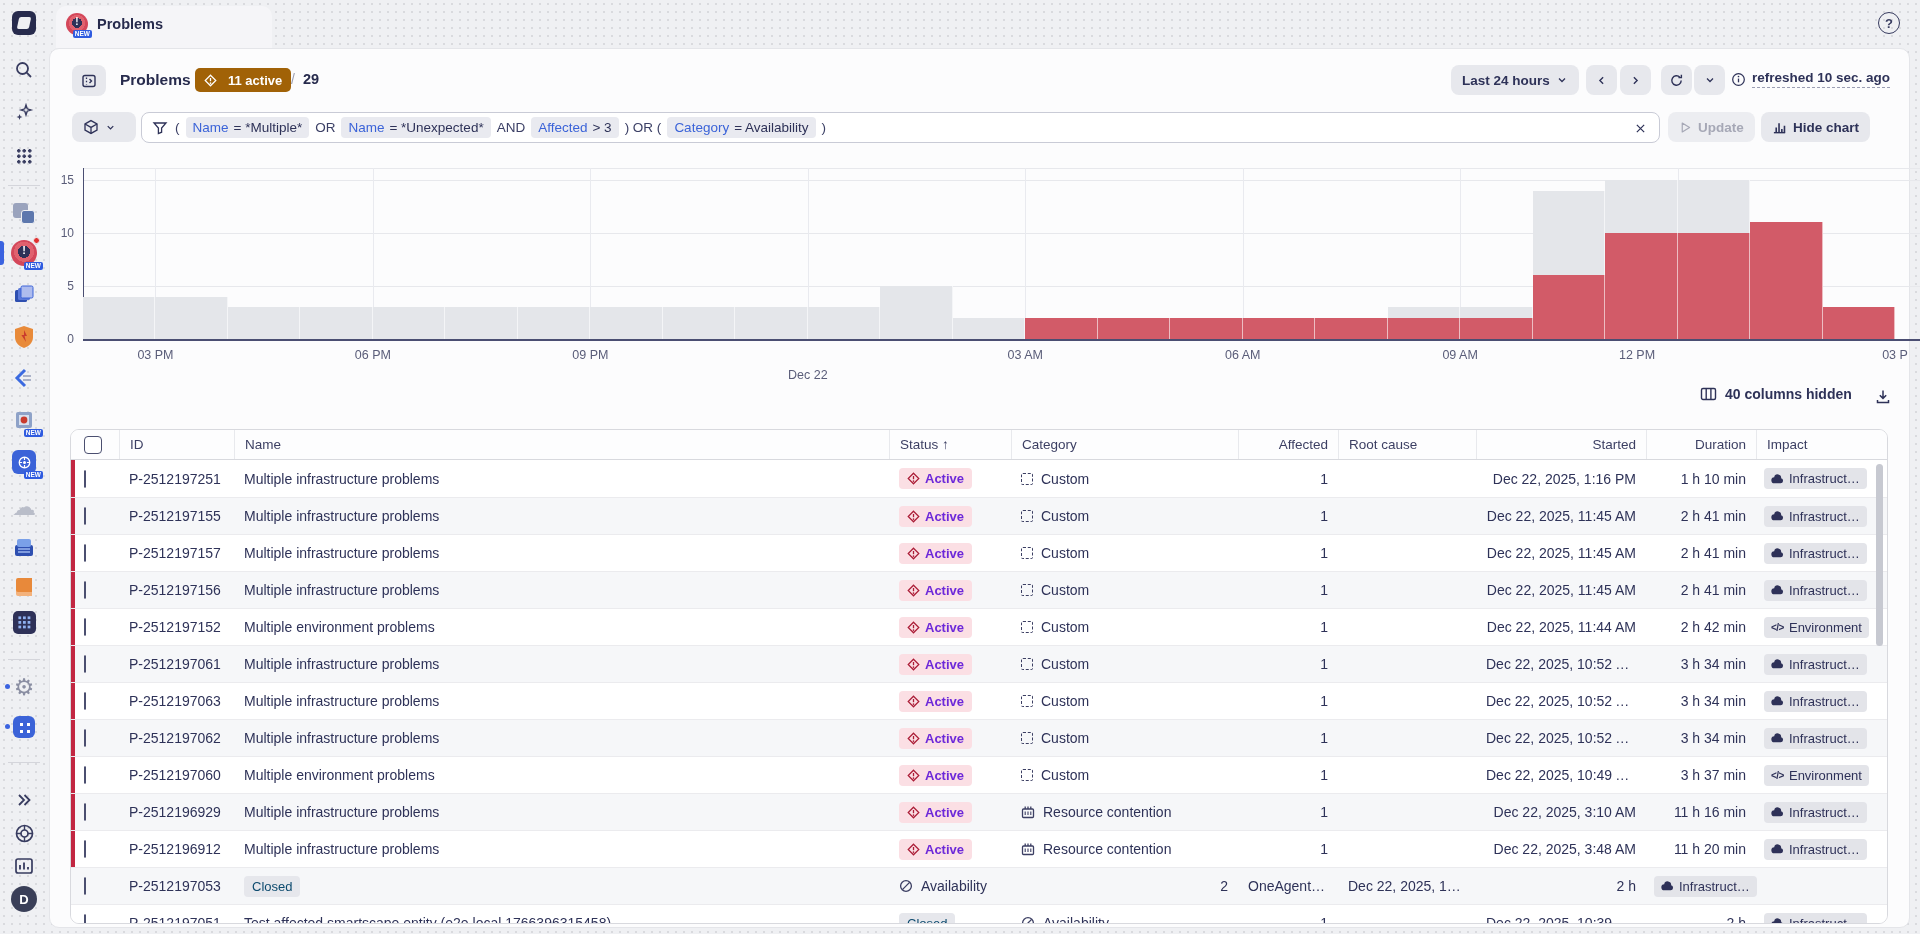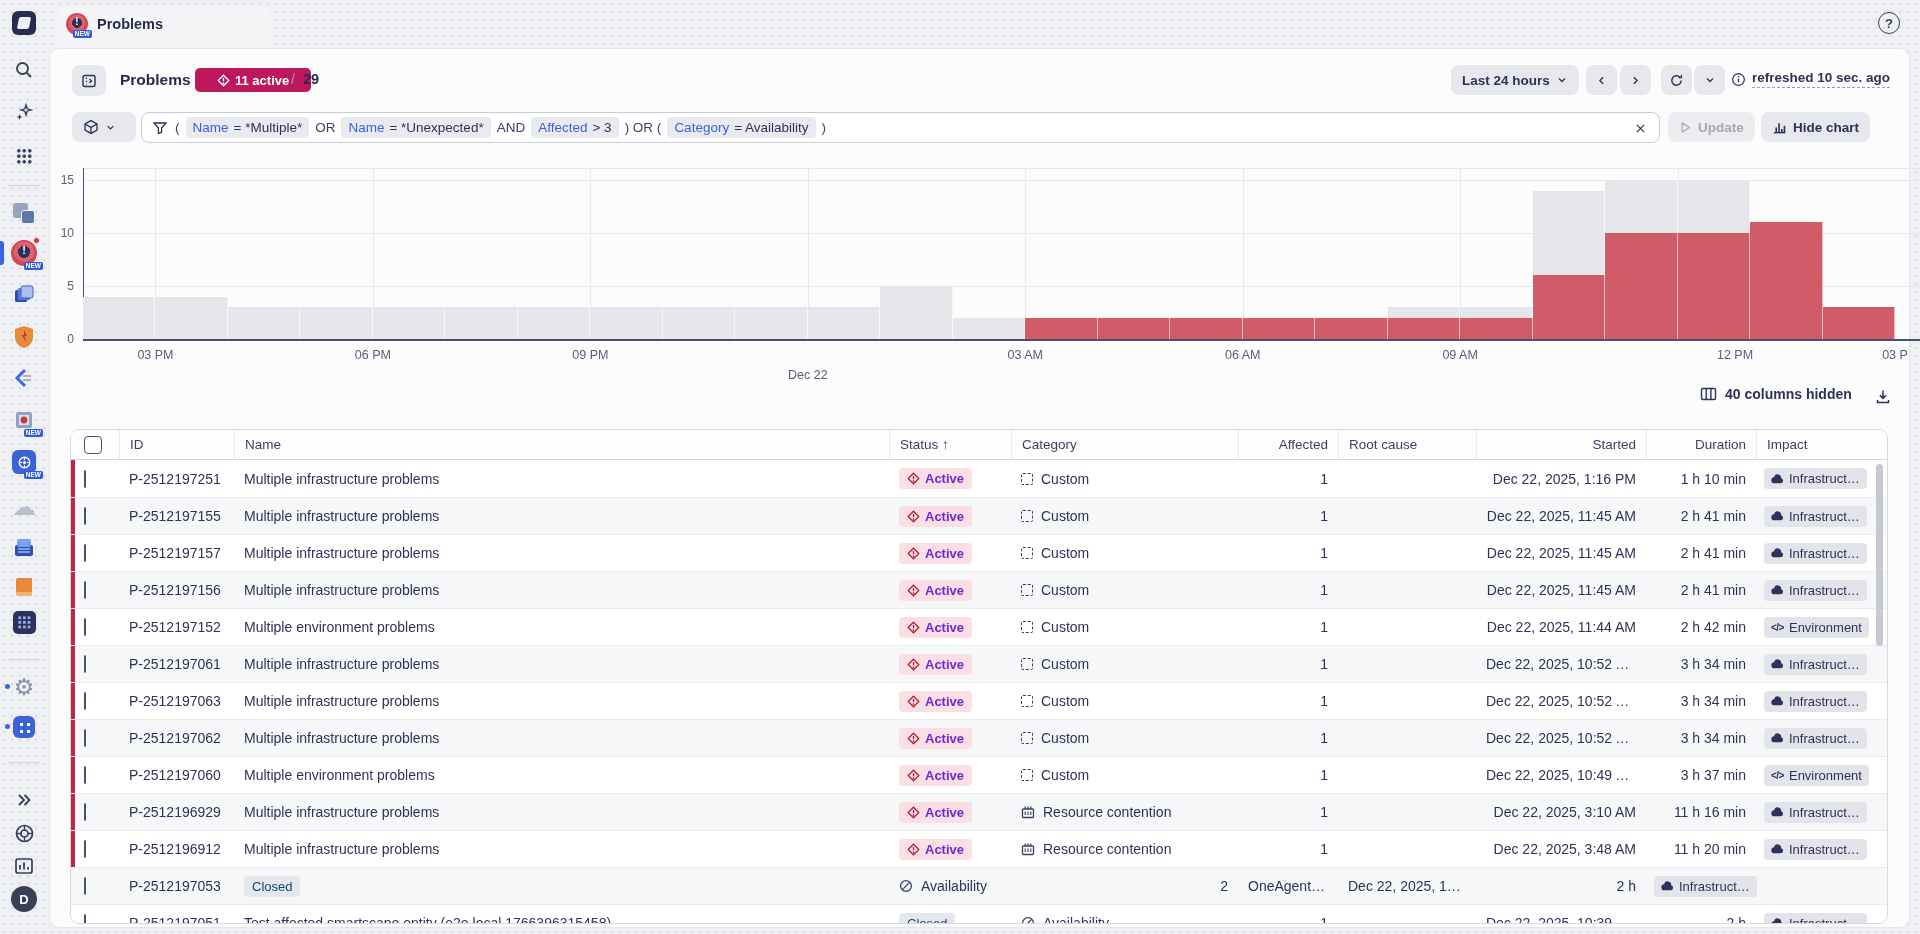--- a/index.html
+++ b/index.html
@@ -33,21 +33,21 @@
   #tabicon .newtag{right:-4px;bottom:-3px}
   #tabtitle{left:97px;top:16px;font-size:14.5px;font-weight:700;color:#272b4d}
   #helpbtn{left:1878px;top:12px;width:22px;height:22px;border:1.6px solid #383c60;border-radius:50%;color:#383c60;font-size:13px;font-weight:700;display:flex;align-items:center;justify-content:center}
   
   #card{left:49px;top:48px;width:1861px;height:880px;background:#fcfcfd;border:1px solid #e4e5e9;border-radius:10px}
   
   .gbtn{display:inline-flex;align-items:center;gap:6px;background:#e7e8ed;color:#2e3258;border:none;border-radius:8px;font-family:inherit;font-size:13.5px;font-weight:700;height:30px;padding:0 11px;cursor:pointer}
   .sqbtn{width:31px;justify-content:center;padding:0}
   #panelbtn{left:72px;top:65px;width:34px;height:31px}
   #htitle{left:120px;top:71px;font-size:15.5px;font-weight:700;color:#272b4d}
-  #activebadge{left:195px;top:68px;height:24px;background:#be185d;color:#fff;border-radius:5px;display:inline-flex;align-items:center;gap:5px;padding:0 22px;font-size:13px;font-weight:700}
+  #activebadge{left:195px;top:68px;height:24px;background:#a16207;color:#fff;border-radius:5px;display:inline-flex;align-items:center;gap:11px;padding:0 9px;font-size:13px;font-weight:700}
   #countsep{left:291px;top:71px;color:#9a9db0;font-size:14px}
   #totalcount{left:303px;top:71px;font-size:14.5px;font-weight:700;color:#272b4d}
   #timebtn{left:1451px;top:65px}
   #prevbtn{left:1586px;top:65px}
   #nextbtn{left:1620px;top:65px}
   #refreshbtn{left:1661px;top:65px}
   #morebtn{left:1694px;top:65px}
   #refreshinfo{left:1731px;top:70px;display:flex;align-items:center;gap:6px;font-size:13.5px;color:#2e3258}
   #refreshtext{border-bottom:1.5px dashed #9b9eb3;padding-bottom:2px;font-weight:600}
   
@@ -404,21 +404,21 @@
     <div class="xlab" style="left:590.36px;top:348px">09 PM</div>
     <div class="gridv" style="left:807.8000000000001px;top:168px;height:171px"></div>
     <div class="xlab" style="left:807.8000000000001px;top:368px">Dec 22</div>
     <div class="gridv" style="left:1025.24px;top:168px;height:171px"></div>
     <div class="xlab" style="left:1025.24px;top:348px">03 AM</div>
     <div class="gridv" style="left:1242.68px;top:168px;height:171px"></div>
     <div class="xlab" style="left:1242.68px;top:348px">06 AM</div>
     <div class="gridv" style="left:1460.1200000000001px;top:168px;height:171px"></div>
     <div class="xlab" style="left:1460.1200000000001px;top:348px">09 AM</div>
     <div class="gridv" style="left:1677.5600000000002px;top:168px;height:171px"></div>
-    <div class="xlab" style="left:1735px;top:348px">12 PM</div>
+    <div class="xlab" style="left:1637px;top:348px">12 PM</div>
     <div class="xlab" style="left:1895px;top:348px">03 P</div>
     <div class="gridv axis" style="left:83px;top:168px;height:171px"></div>
     <div class="bar" style="left:83px;top:296.6px;width:72.48px;height:42.4px;background:#e4e6ea"></div>
     <div class="bar" style="left:155.48000000000002px;top:296.6px;width:72.48px;height:42.4px;background:#e4e6ea"></div>
     <div class="bar" style="left:227.96px;top:307.2px;width:72.48px;height:31.799999999999997px;background:#e4e6ea"></div>
     <div class="bar" style="left:300.44px;top:307.2px;width:72.48px;height:31.799999999999997px;background:#e4e6ea"></div>
     <div class="bar" style="left:372.92px;top:307.2px;width:72.48px;height:31.799999999999997px;background:#e4e6ea"></div>
     <div class="bar" style="left:445.40000000000003px;top:307.2px;width:72.48px;height:31.799999999999997px;background:#e4e6ea"></div>
     <div class="bar" style="left:517.88px;top:307.2px;width:72.48px;height:31.799999999999997px;background:#e4e6ea"></div>
     <div class="bar" style="left:590.36px;top:307.2px;width:72.48px;height:31.799999999999997px;background:#e4e6ea"></div>

